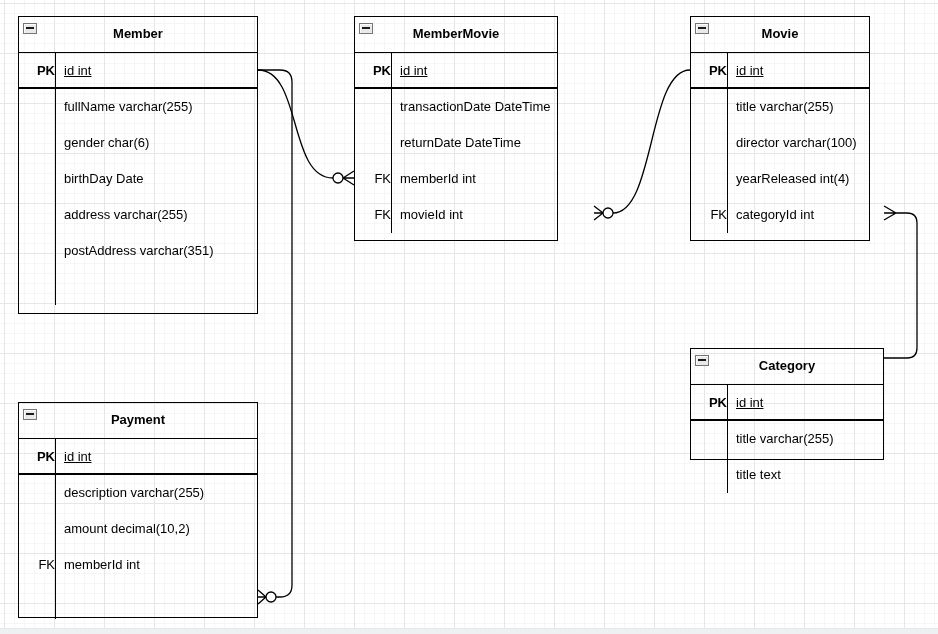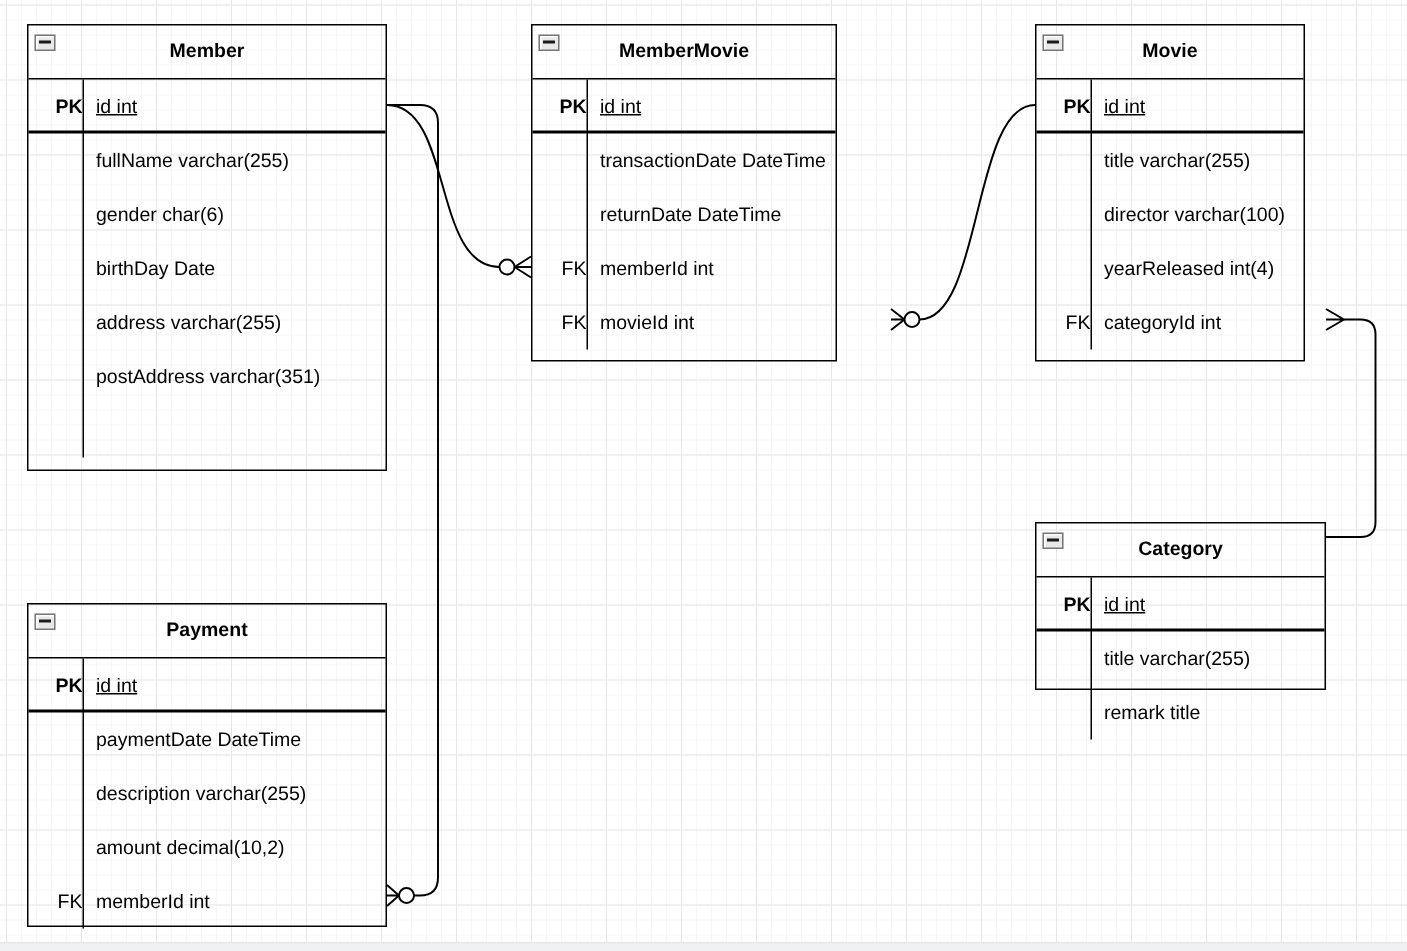--- a/index.html
+++ b/index.html
@@ -182,33 +182,29 @@
         <div class="pk-row">
           <div class="cell-key">PK</div>
           <div class="cell-label">id int</div>
         </div>
         <div class="row">
           <div class="cell-key"></div>
           <div class="cell-label">title varchar(255)</div>
         </div>
         <div class="row">
           <div class="cell-key"></div>
-          <div class="cell-label">remark title</div>
+          <div class="cell-label">title text</div>
         </div>
         <div class="vdivider" style="top: 36px; height: 108px;"></div>
       </div>
       <div class="er-table" style="left: 18px; top: 402px; width: 240px; height: 216px;">
         <div class="er-header"><span class="collapse-icon"></span><span>Payment</span></div>
         <div class="pk-row">
           <div class="cell-key">PK</div>
           <div class="cell-label">id int</div>
-        </div>
-        <div class="row">
-          <div class="cell-key"></div>
-          <div class="cell-label">paymentDate DateTime</div>
         </div>
         <div class="row">
           <div class="cell-key"></div>
           <div class="cell-label">description varchar(255)</div>
         </div>
         <div class="row">
           <div class="cell-key"></div>
           <div class="cell-label">amount decimal(10,2)</div>
         </div>
         <div class="row">

